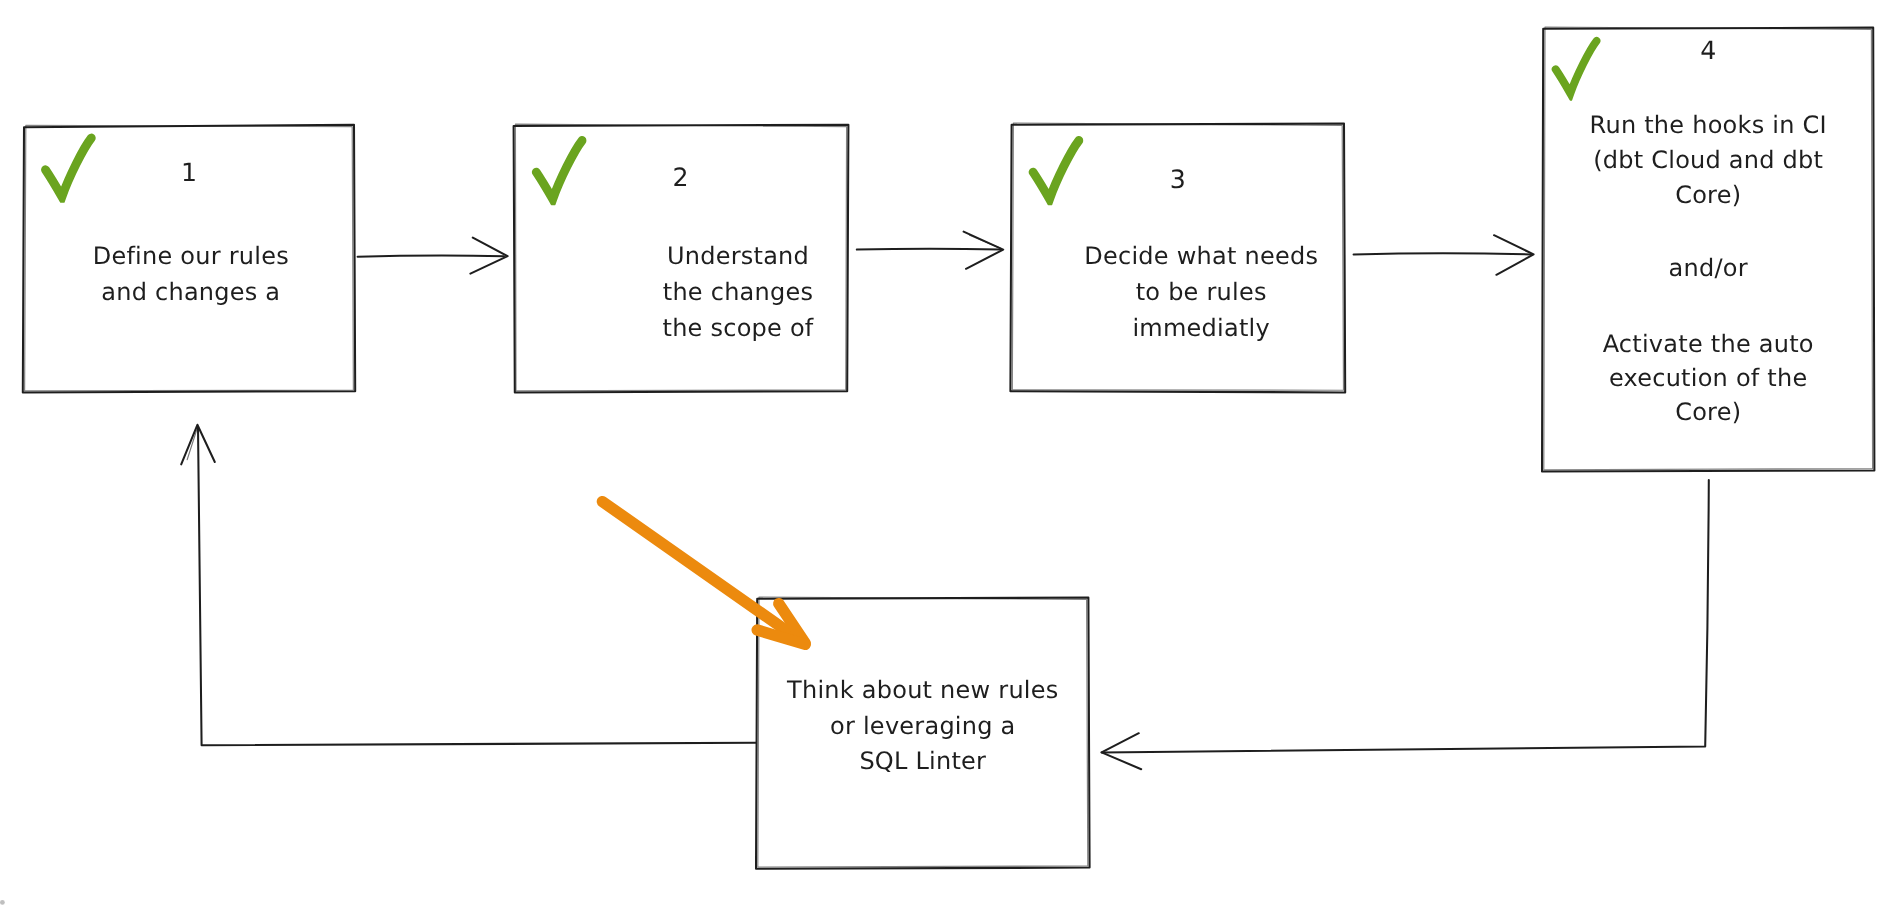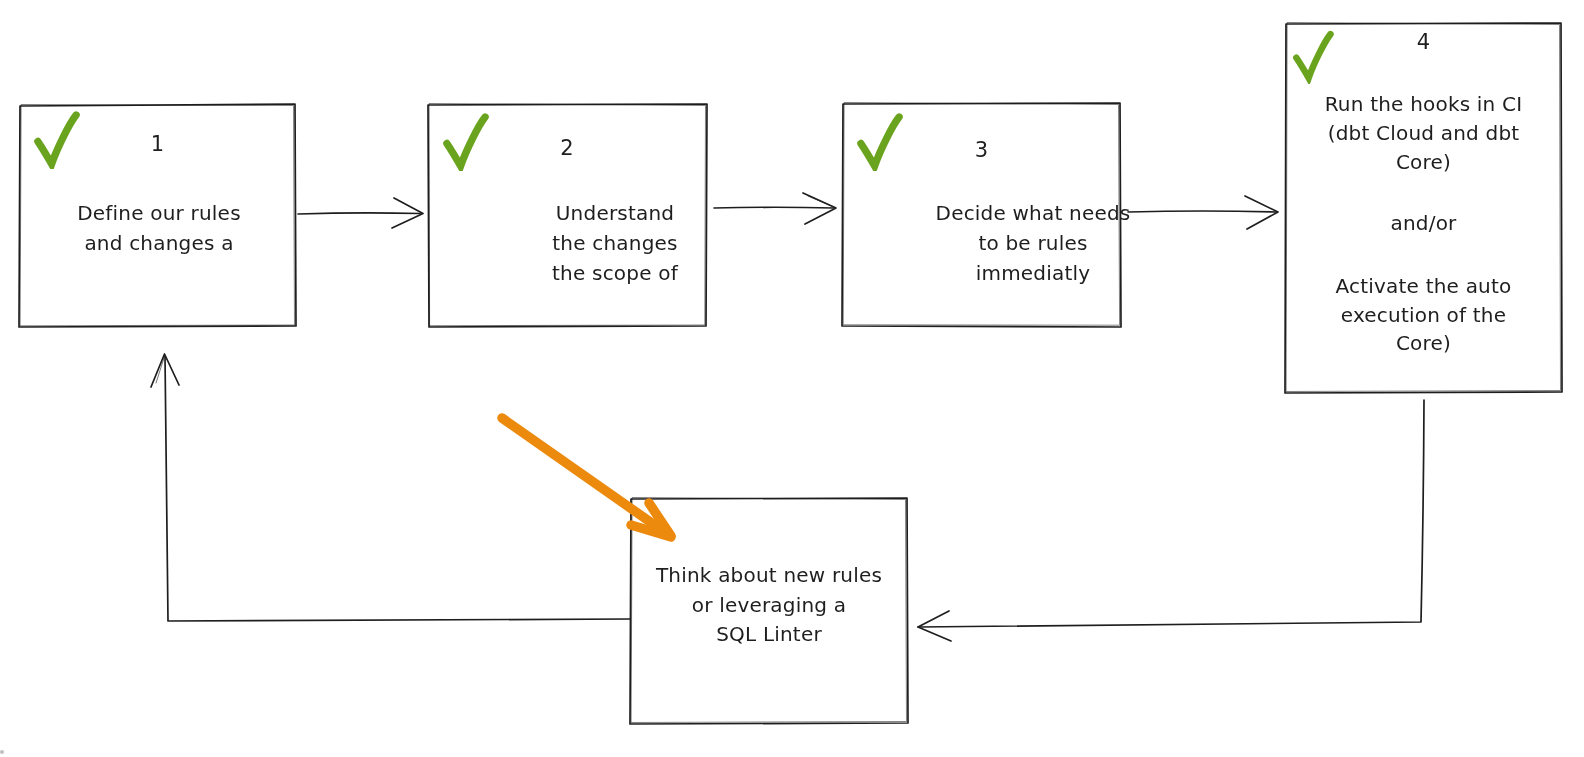--- a/index.html
+++ b/index.html
@@ -127,21 +127,21 @@
     <div>Understand</div>
     <div>the changes</div>
     <div>the scope of</div>
   </div>
 
   <div class="hitbox" style="left:842px; top:103px; width:279px; height:224px;"></div>
   <svg class="check" style="left:856px; top:112px;" width="47" height="59" viewBox="0 0 48 60">
     <path d="M5 32 C9 38 15 48 19 55 C25 38 37 14 44 5" fill="none" stroke="#6aa41f" stroke-width="7.5" stroke-linecap="round"></path>
   </svg>
   <div class="box-num" style="left:842px; top:138px; width:279px;">3</div>
-  <div class="box-text" style="left:876px; top:198px; width:314px;">
+  <div class="box-text" style="left:844px; top:198px; width:314px;">
     <div>Decide what needs</div>
     <div>to be rules</div>
     <div>immediatly</div>
   </div>
 
   <div class="hitbox" style="left:1285px; top:23px; width:277px; height:370px;"></div>
   <svg class="check" style="left:1292px; top:28px;" width="42" height="56" viewBox="0 0 48 60">
     <path d="M5 32 C9 38 15 48 19 55 C25 38 37 14 44 5" fill="none" stroke="#6aa41f" stroke-width="7.5" stroke-linecap="round"></path>
   </svg>
   <div class="box-num" style="left:1285px; top:30px; width:277px;">4</div>

